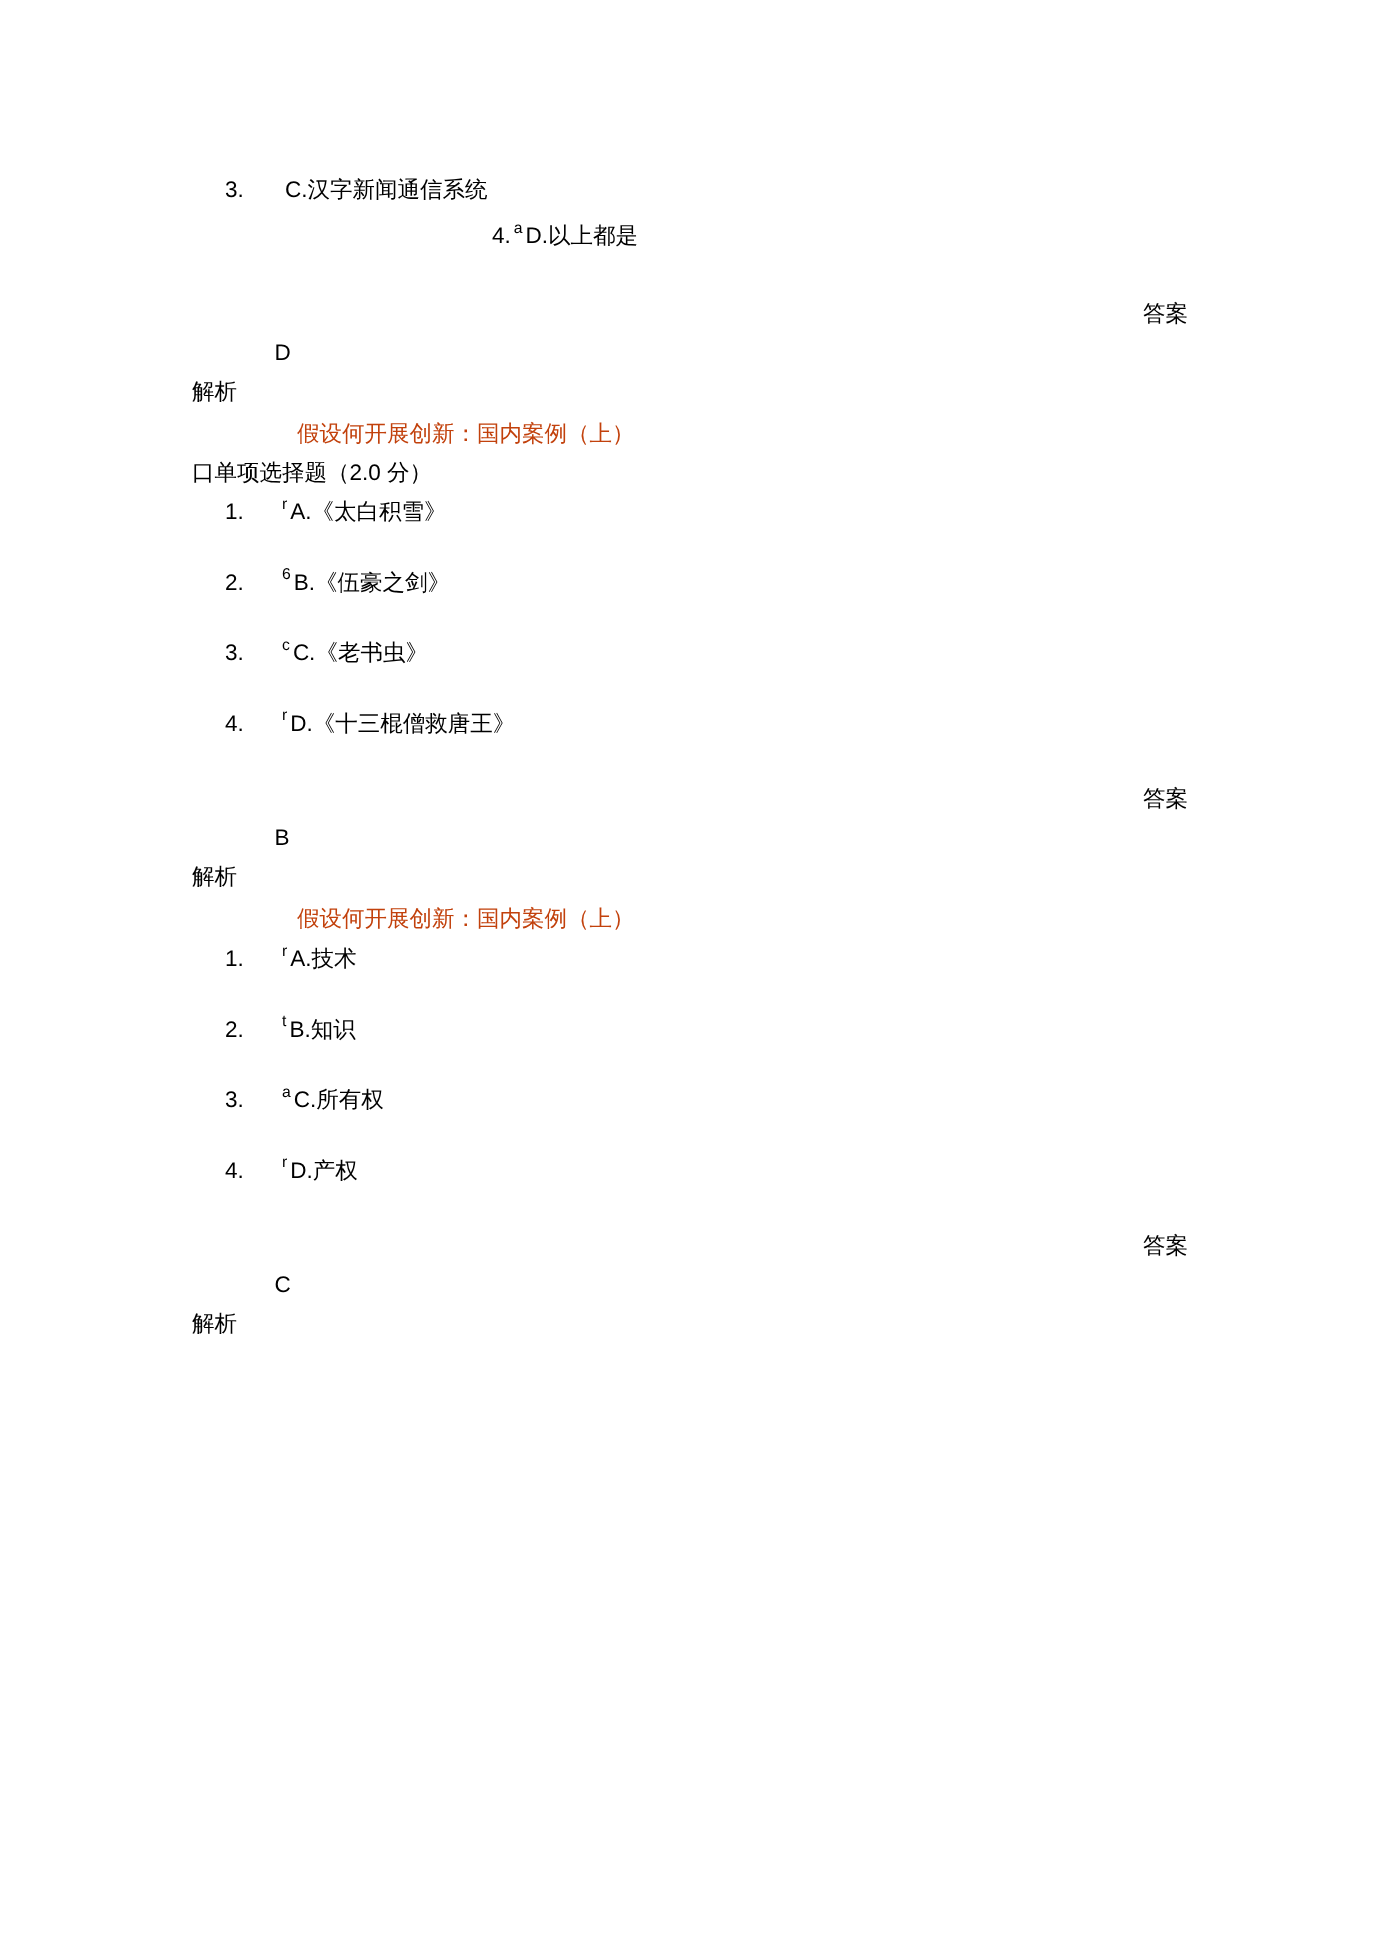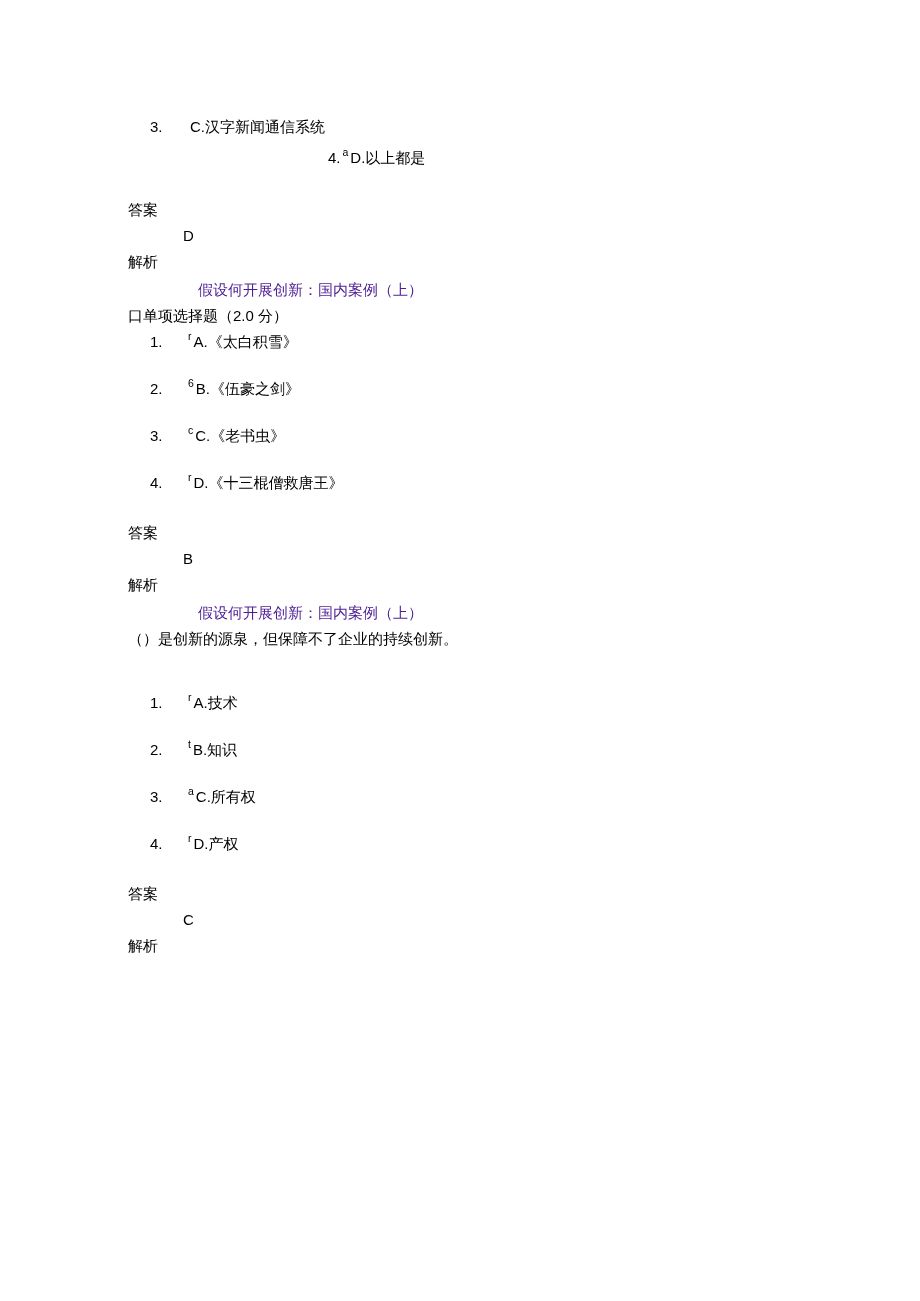--- a/index.html
+++ b/index.html
@@ -35,26 +35,26 @@
     top: -1px;
   }
   .offset-line {
     margin-left: 200px;
     margin-top: 6px;
     margin-bottom: 28px;
     display: flex;
     align-items: baseline;
   }
   .offset-line .o-num { margin-right: 2px; }
-  .answer-label { margin-top: 2px; }
+  .answer-label { margin-top: 2px; text-align: right; }
   .answer-value { margin-left: 55px; margin-top: 2px; margin-bottom: 2px;}
   .analysis-label { margin-top: 2px; }
   .analysis-value {
     margin-left: 70px;
-    color: #4c1d95;
+    color: #c2410c;
     margin-top: 4px;
     margin-bottom: 2px;
   }
   .qtype { margin-bottom: 1px; }
   .stem { font-weight: 400; margin-bottom: 26px; line-height: 1.55;}
   .options-block { margin-bottom: 26px; }
   .options-block .option-row { margin-bottom: 22px; }
   .options-block .option-row:last-child{margin-bottom:0;}
 </style>
 </head>
@@ -99,21 +99,20 @@
       <span class="opt-num">4.</span>
       <span><span class="opt-sup">r</span><span>D.《十三棍僧救唐王》</span></span>
     </div>
   </div>
 
   <div class="answer-label">答案</div>
   <div class="answer-value">B</div>
   <div class="analysis-label">解析</div>
   <div class="analysis-value">假设何开展创新：国内案例（上）</div>
 
-  <div class="stem" style="margin-bottom:40px;">（）是创新的源泉，但保障不了企业的持续创新。</div>
 
   <div class="options-block">
     <div class="option-row">
       <span class="opt-num">1.</span>
       <span><span class="opt-sup">r</span><span>A.技术</span></span>
     </div>
     <div class="option-row">
       <span class="opt-num">2.</span>
       <span><span class="opt-sup">t</span><span>B.知识</span></span>
     </div>

